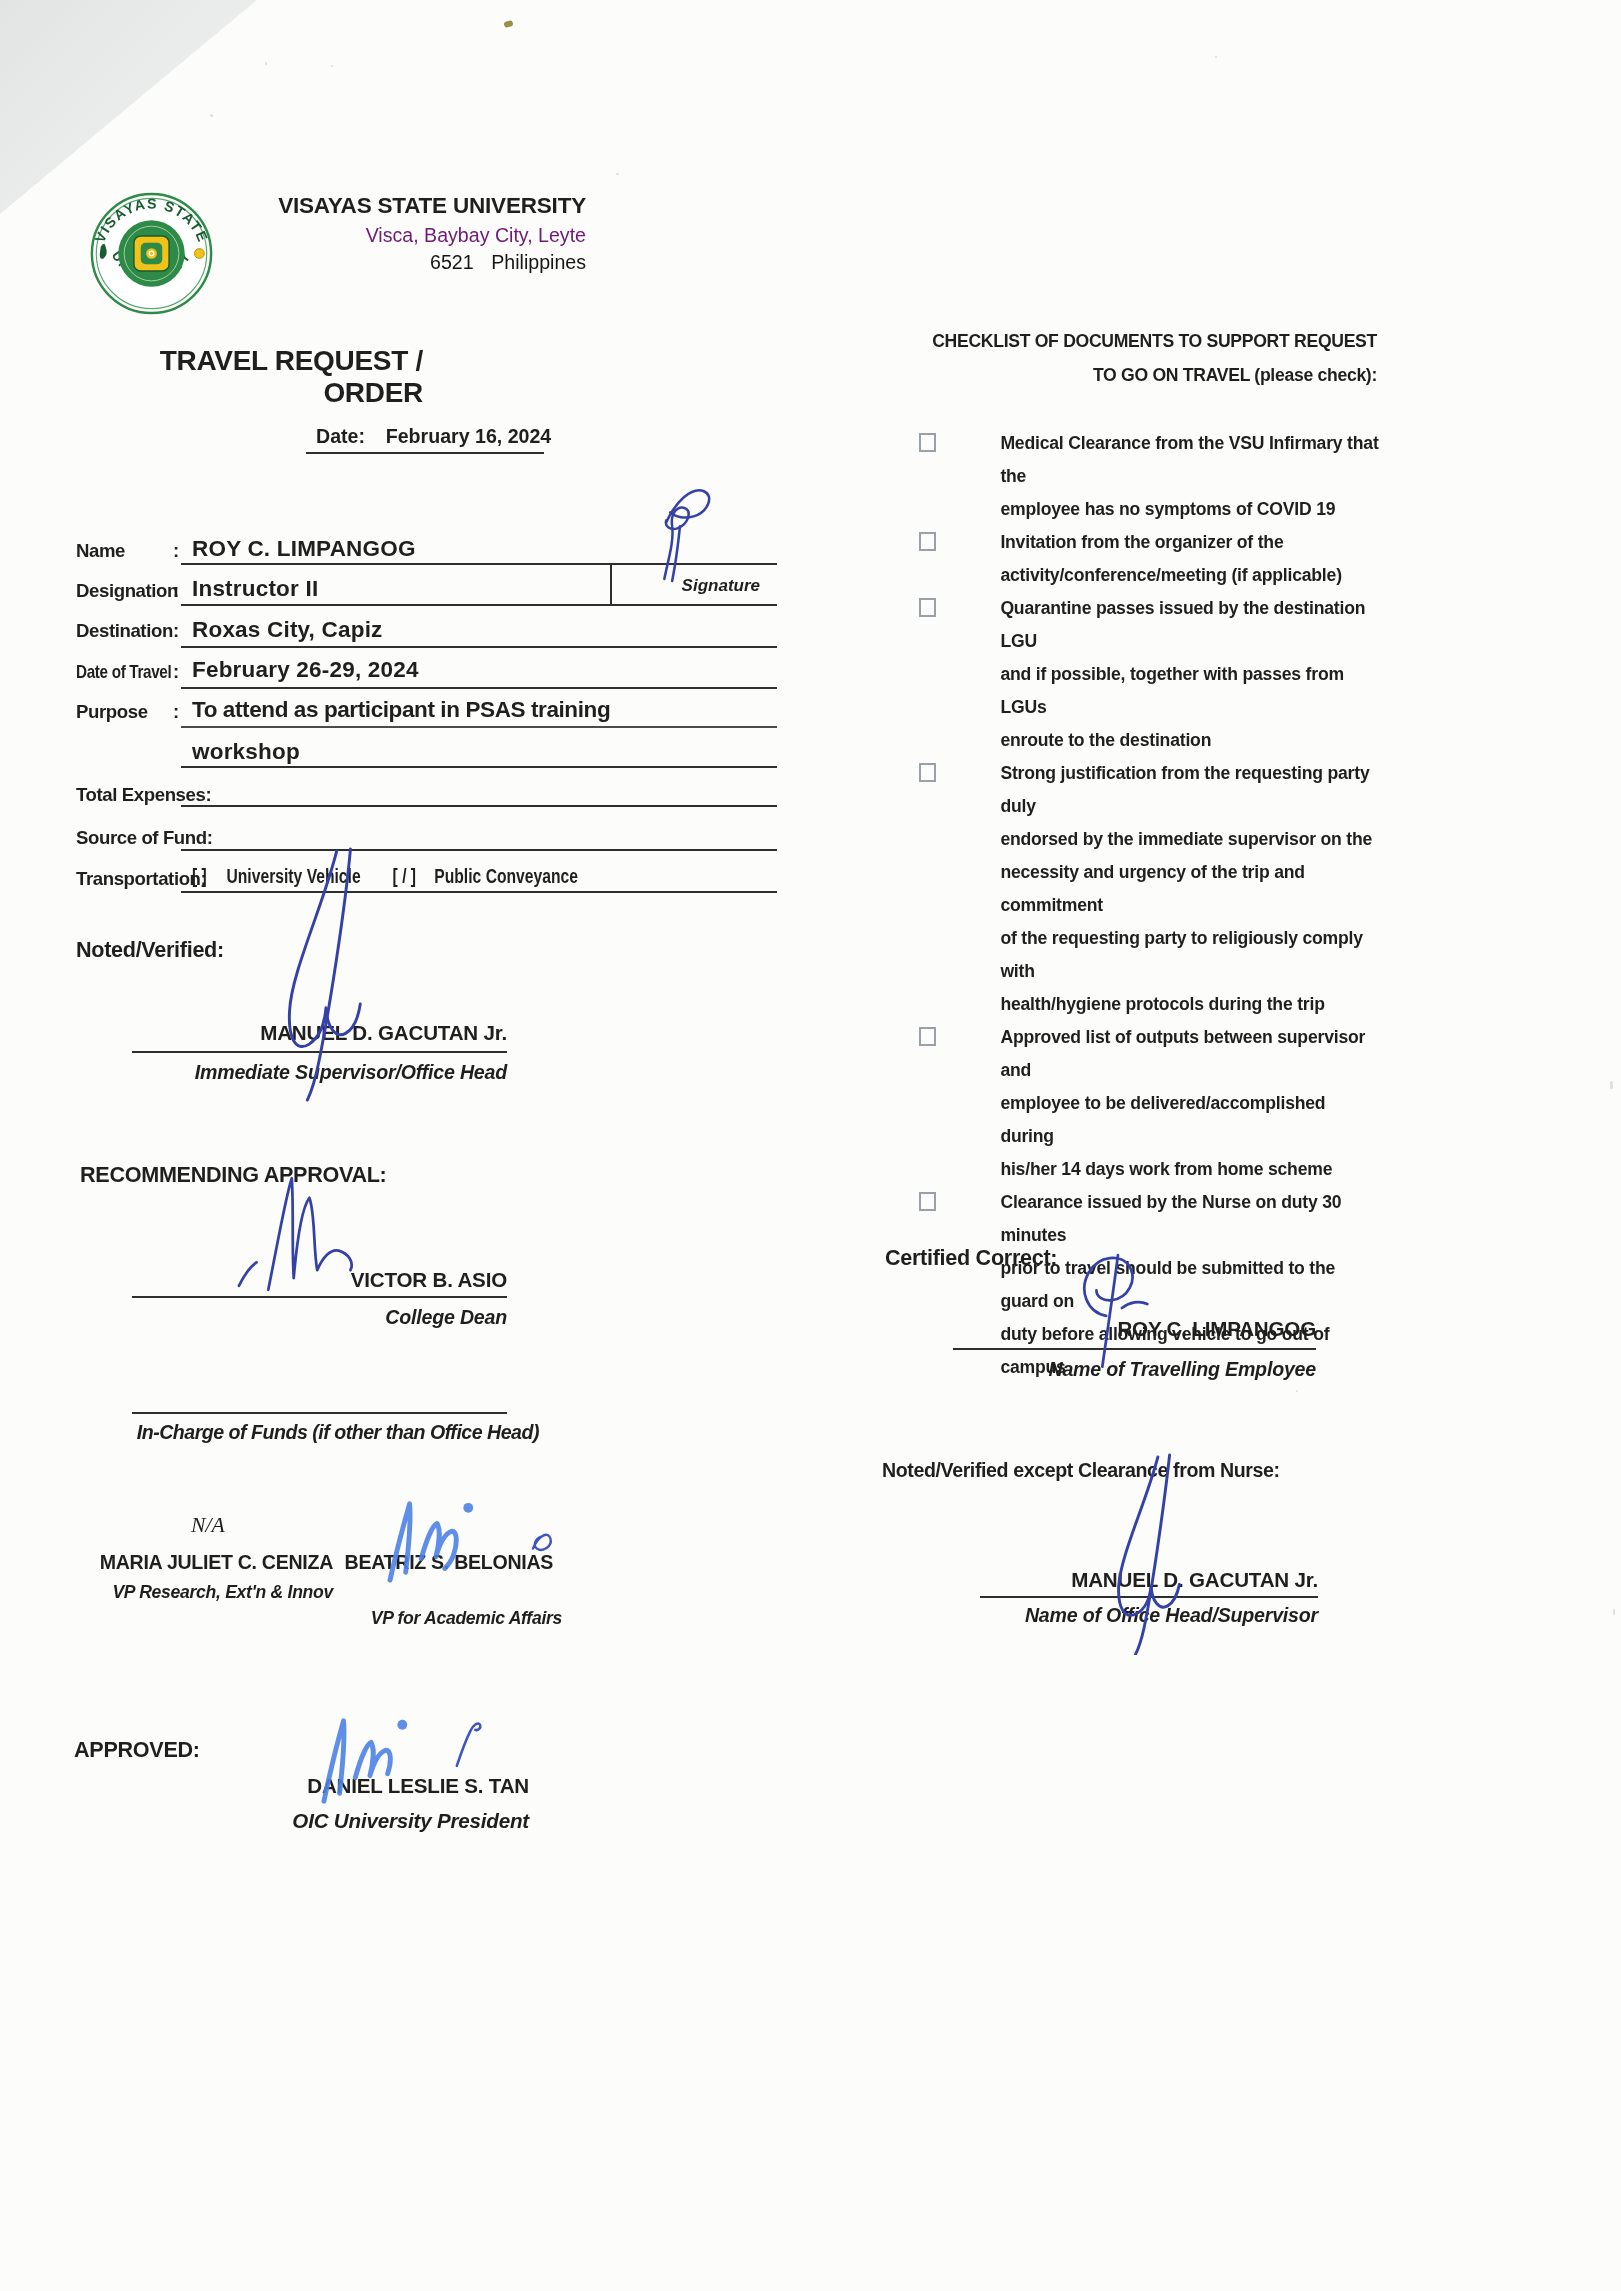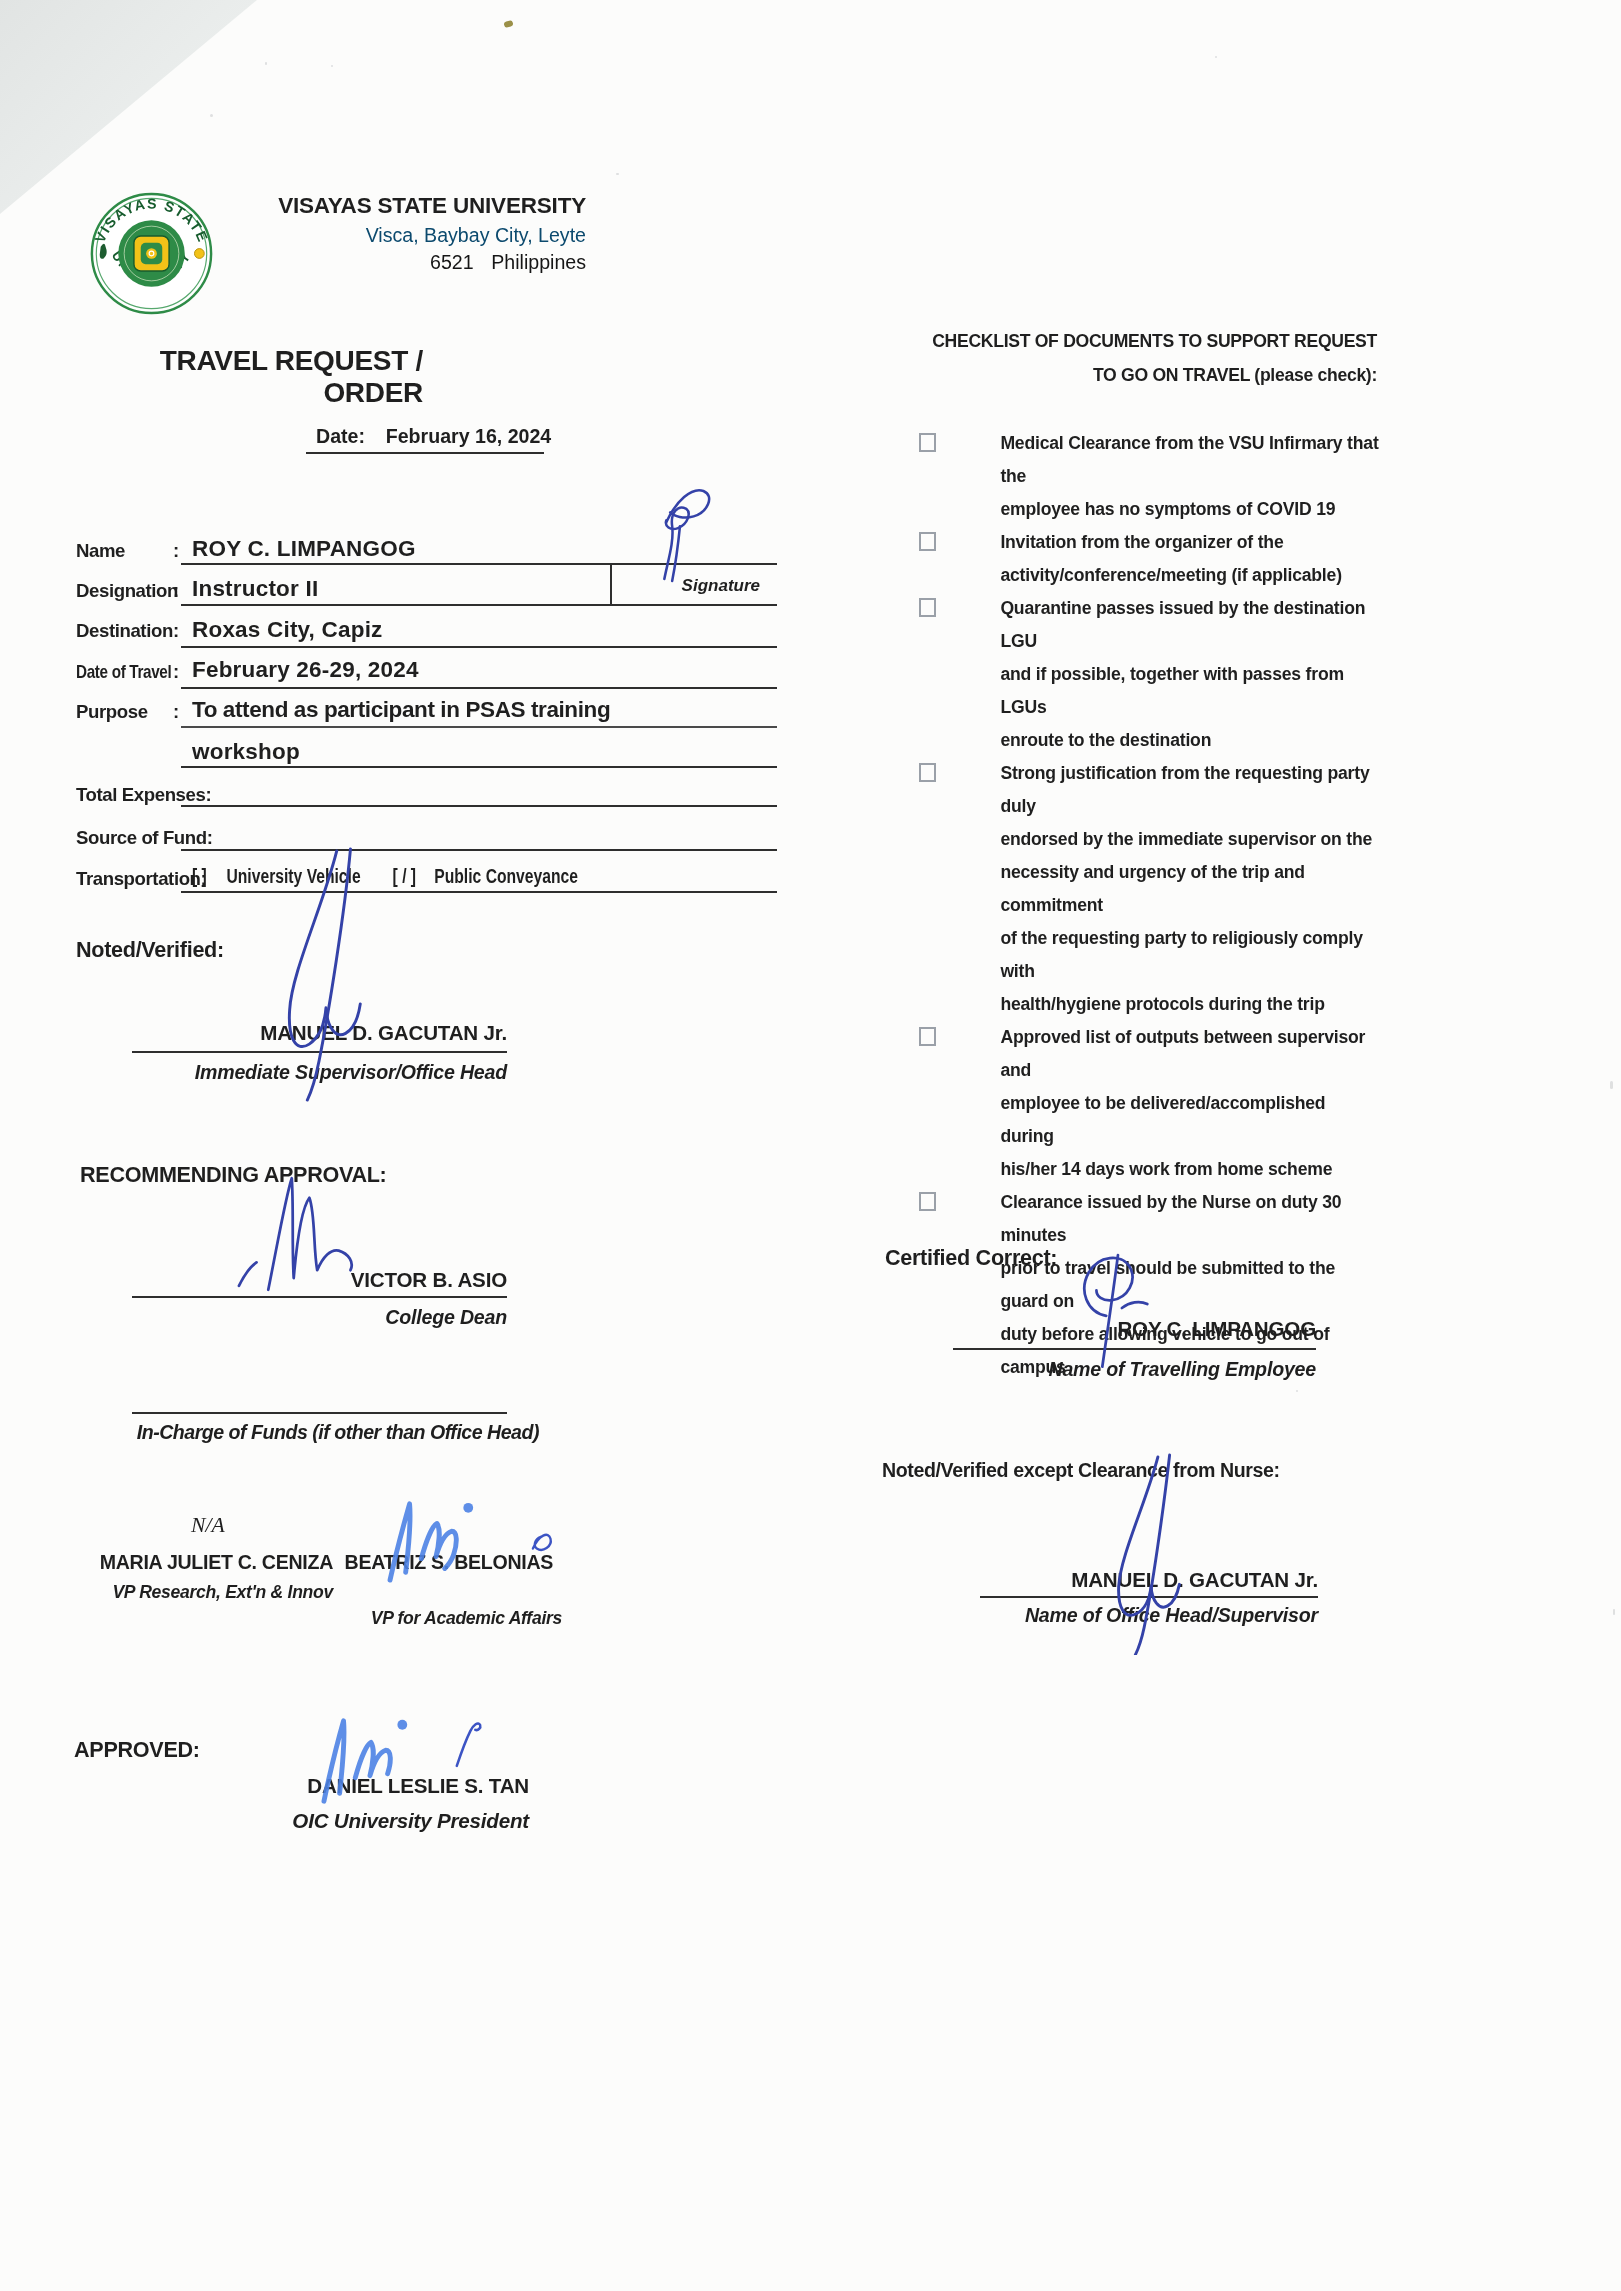--- a/index.html
+++ b/index.html
@@ -79,21 +79,21 @@
   <rect x="47" y="47" width="36" height="36" rx="7" fill="#f2c218" stroke="#175c2e" stroke-width="1.5"></rect>
   <rect x="54" y="54" width="22" height="22" rx="5" fill="#2e8b47"></rect>
   <circle cx="65" cy="65" r="5.5" fill="#f2c218"></circle>
   <circle cx="65" cy="65" r="2.4" fill="none" stroke="#ffffff" stroke-width="1.2"></circle>
   <circle cx="114" cy="65" r="5" fill="#f2c218" stroke="#b8920e" stroke-width="1"></circle>
   <path d="M13,58 q4,-6 5,0 q3,8 -2,12 q-4,2 -4,-4 z" fill="#1d5c30"></path>
 </svg>
 
 <div class="abs ctr" style="left:251px;top:193px;width:335px;">
   <div class="b" style="font-size:22.5px;letter-spacing:-0.2px;">VISAYAS STATE UNIVERSITY</div>
-  <div style="font-size:19.6px;margin-top:4.9px;color:#0c4a6e;">Visca, Baybay City, Leyte</div>
+  <div style="font-size:19.6px;margin-top:4.9px;color:#701a75;">Visca, Baybay City, Leyte</div>
   <div style="font-size:19.6px;margin-top:3.9px;color:#161616;">
     <span>6521</span><span style="display:inline-block;width:17.6px;"></span><span>Philippines</span>
   </div>
 </div>
 
 <div class="abs ctr b" style="left:145px;top:345px;width:278px;font-size:28px;letter-spacing:-0.3px;">TRAVEL REQUEST / ORDER</div>
 
 <div class="abs" style="left:316px;top:425px;font-size:19.6px;font-weight:700;">
   <span>Date:</span>
   <span style="display:inline-block;width:9.8px;"></span>

